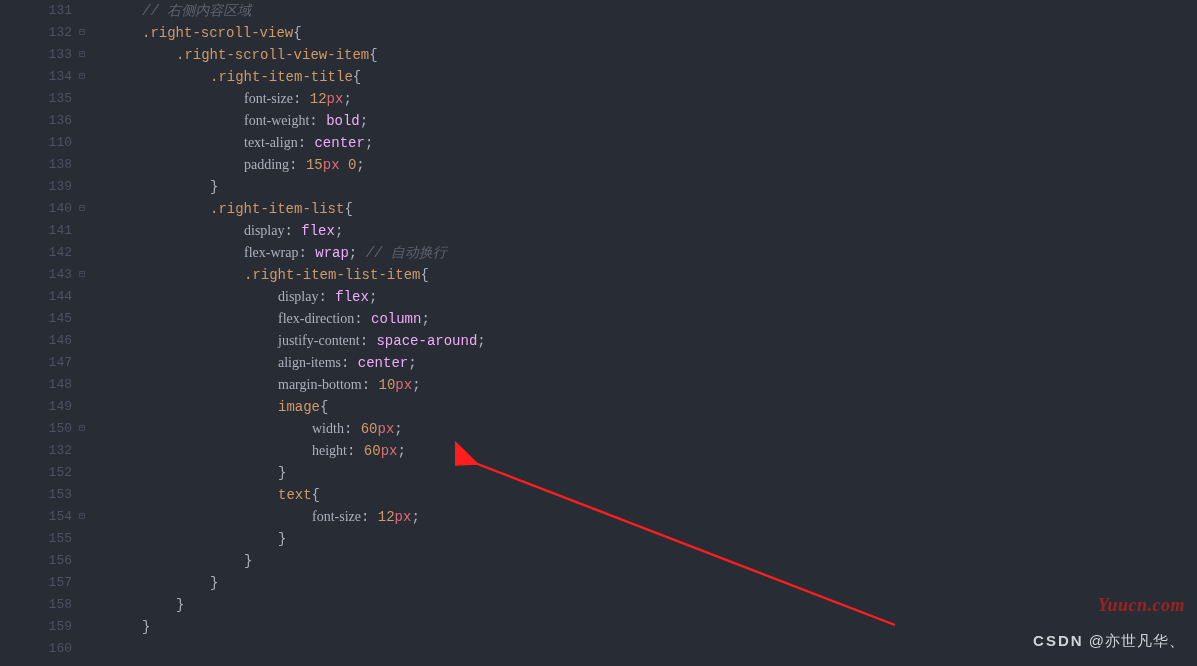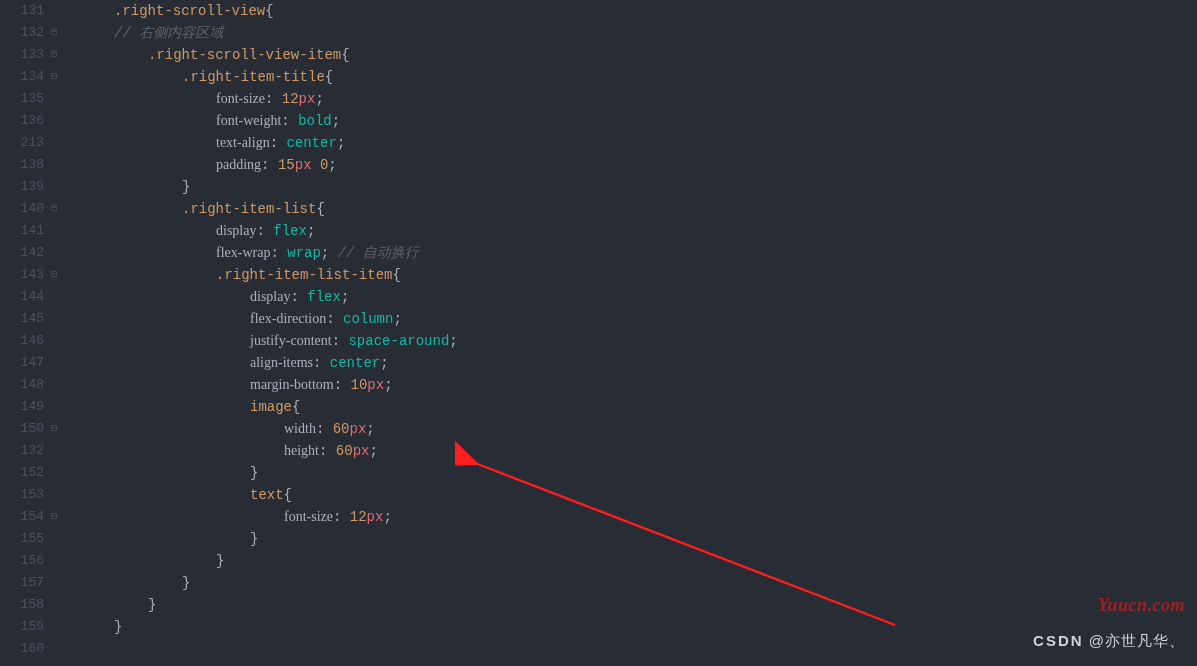--- a/index.html
+++ b/index.html
@@ -7,21 +7,21 @@
     background:#282c34;
     font-family:"Consolas","Courier New",monospace;
     font-size:14px;
     line-height:22px;
     color:#abb2bf;
     width:1197px;
     height:666px;
     overflow:hidden;
     position:relative;
   }
-  .editor { display:flex; height:100%; }
+  .editor { display:flex; height:100%;padding-left:28px; }
   .gutter {
     width:66px;
     flex:0 0 66px;
     text-align:right;
     padding-top:0;
     user-select:none;
     background:#282c34;
   }
   .gln {
     display:flex;
@@ -43,21 +43,21 @@
   .code { padding-left:14px; position:relative; flex:1; }
   .line { height:22px; white-space:pre; }
   .ind { display:inline-block; width:34px; }
   .c-comment { color:#5c6370; font-style:italic; }
   .c-sel { color:#d19a66; }
   .c-punct { color:#abb2bf; }
   .c-prop { color:#abb2bf;font-family:Liberation Serif, serif; }
   .c-colon { color:#abb2bf; }
   .c-num { color:#d19a66; }
   .c-unit { color:#e06c75; }
-  .c-val { color:#14b8a6; }
+  .c-val { color:#f0abfc; }
   .wm-yuucn { position:absolute; right:12px; bottom:50px; color:#b32020; font-family:Georgia,serif; font-style:italic; font-size:18px; opacity:0.85; letter-spacing:0.5px;font-weight:bold; }
   .wm-csdn { position:absolute; right:12px; bottom:14px; color:#cfd3da; font-size:15px; letter-spacing:1px; font-family:sans-serif;text-align:center; }
   .csdn-b { font-weight:bold; letter-spacing:2px; }
   .arrow { position:absolute; left:455px; top:415px; pointer-events:none; }
 </style>
 </head>
 <body>
 
 <div class="editor">
   <div class="gutter" id="gutter">
@@ -79,21 +79,21 @@
       </div>
       <div class="gln">
         <span class="num">135</span>
         <span class="fold"></span>
       </div>
       <div class="gln">
         <span class="num">136</span>
         <span class="fold"></span>
       </div>
       <div class="gln">
-        <span class="num">213</span>
+        <span class="num">110</span>
         <span class="fold"></span>
       </div>
       <div class="gln">
         <span class="num">138</span>
         <span class="fold"></span>
       </div>
       <div class="gln">
         <span class="num">139</span>
         <span class="fold"></span>
       </div>
@@ -176,22 +176,22 @@
       <div class="gln">
         <span class="num">159</span>
         <span class="fold"></span>
       </div>
       <div class="gln">
         <span class="num">160</span>
         <span class="fold"></span>
       </div>
     </div>
   <div class="code" id="code">
+      <div class="line"><span class="ind"></span><span class="c-comment">// 右侧内容区域</span></div>
       <div class="line"><span class="ind"></span><span class="c-sel">.right-scroll-view</span><span class="c-punct">{</span></div>
-      <div class="line"><span class="ind"></span><span class="c-comment">// 右侧内容区域</span></div>
       <div class="line"><span class="ind"></span><span class="ind"></span><span class="c-sel">.right-scroll-view-item</span><span class="c-punct">{</span></div>
       <div class="line"><span class="ind"></span><span class="ind"></span><span class="ind"></span><span class="c-sel">.right-item-title</span><span class="c-punct">{</span></div>
       <div class="line"><span class="ind"></span><span class="ind"></span><span class="ind"></span><span class="ind"></span><span class="c-prop">font-size</span><span class="c-colon">: </span><span class="c-num">12</span><span class="c-unit">px</span><span class="c-punct">;</span></div>
       <div class="line"><span class="ind"></span><span class="ind"></span><span class="ind"></span><span class="ind"></span><span class="c-prop">font-weight</span><span class="c-colon">: </span><span class="c-val">bold</span><span class="c-punct">;</span></div>
       <div class="line"><span class="ind"></span><span class="ind"></span><span class="ind"></span><span class="ind"></span><span class="c-prop">text-align</span><span class="c-colon">: </span><span class="c-val">center</span><span class="c-punct">;</span></div>
       <div class="line"><span class="ind"></span><span class="ind"></span><span class="ind"></span><span class="ind"></span><span class="c-prop">padding</span><span class="c-colon">: </span><span class="c-num">15</span><span class="c-unit">px</span><span class="c-num"> 0</span><span class="c-punct">;</span></div>
       <div class="line"><span class="ind"></span><span class="ind"></span><span class="ind"></span><span class="c-punct">}</span></div>
       <div class="line"><span class="ind"></span><span class="ind"></span><span class="ind"></span><span class="c-sel">.right-item-list</span><span class="c-punct">{</span></div>
       <div class="line"><span class="ind"></span><span class="ind"></span><span class="ind"></span><span class="ind"></span><span class="c-prop">display</span><span class="c-colon">: </span><span class="c-val">flex</span><span class="c-punct">;</span></div>
       <div class="line"><span class="ind"></span><span class="ind"></span><span class="ind"></span><span class="ind"></span><span class="c-prop">flex-wrap</span><span class="c-colon">: </span><span class="c-val">wrap</span><span class="c-punct">;</span><span class="c-comment"> // 自动换行</span></div>

